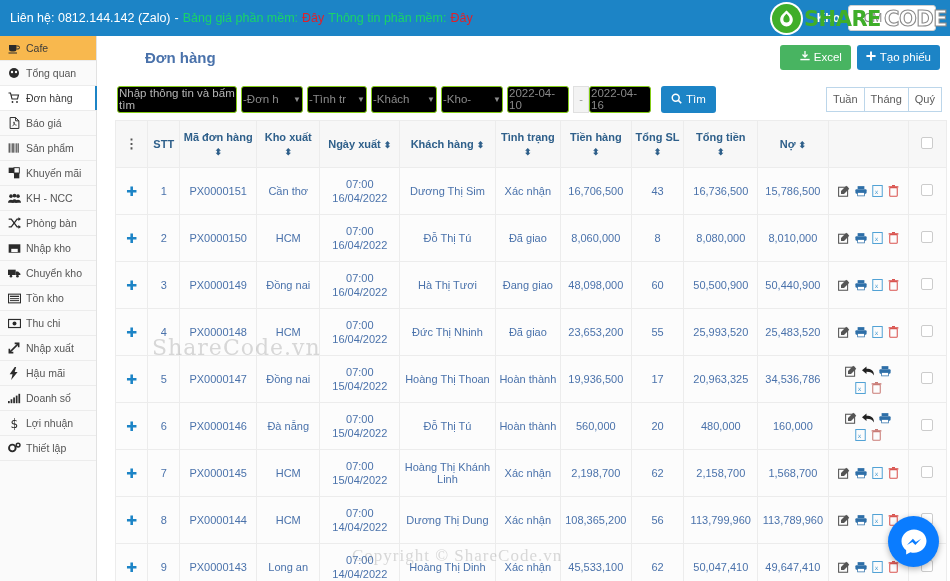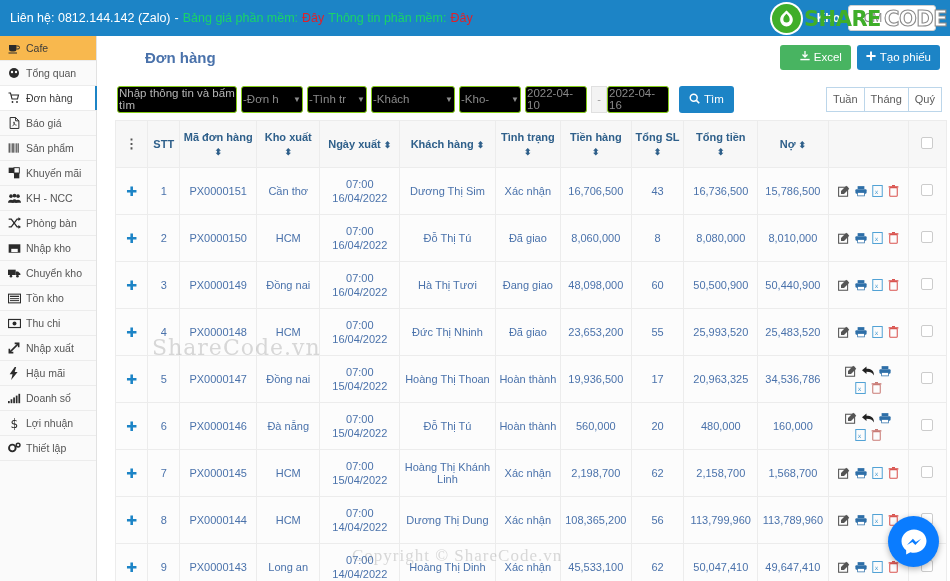--- a/index.html
+++ b/index.html
@@ -101,21 +101,21 @@
     height: 27px; border: 1px solid #84cc16; background: #000000;
     font-size: 11.5px; color: #999; display: flex; align-items: center;
     padding: 0 1px; border-radius: 3px; margin-right: 4px;
   }
   .ctl.search-input { width: 120px; color: #b5b5b5; }
   .ctl.sel { justify-content: space-between; color: #8b8b8b; }
   .ctl.sel .cv { overflow: hidden; white-space: nowrap; }
   .ctl.sel .caret { font-size: 8px; color: #8b8b8b; margin-left: 5px; }
   .w-dd1 { width: 62px; }
   .w-dd2 { width: 60px; }
-  .w-dd3 { width: 84px; }
+  .w-dd3 { width: 66px; }
   .w-dd4 { width: 62px; }
   .ctl.date { width: 62px; color: #888; justify-content: center; }
   .date-dash {
     width: 16px; height: 27px; border: 1px solid #e0e0e0; background: #f3f3f3;
     display: flex; align-items: center; justify-content: center;
     font-size: 11px; color: #999; margin-right: 0px; border-radius: 0;
   }
   .btn-find {
     height: 27px; background: #1c84c6; color: #fff; border: none; border-radius: 3px;
     font-size: 11.5px; padding: 0 10px; display: inline-flex; align-items: center; gap: 4px;

